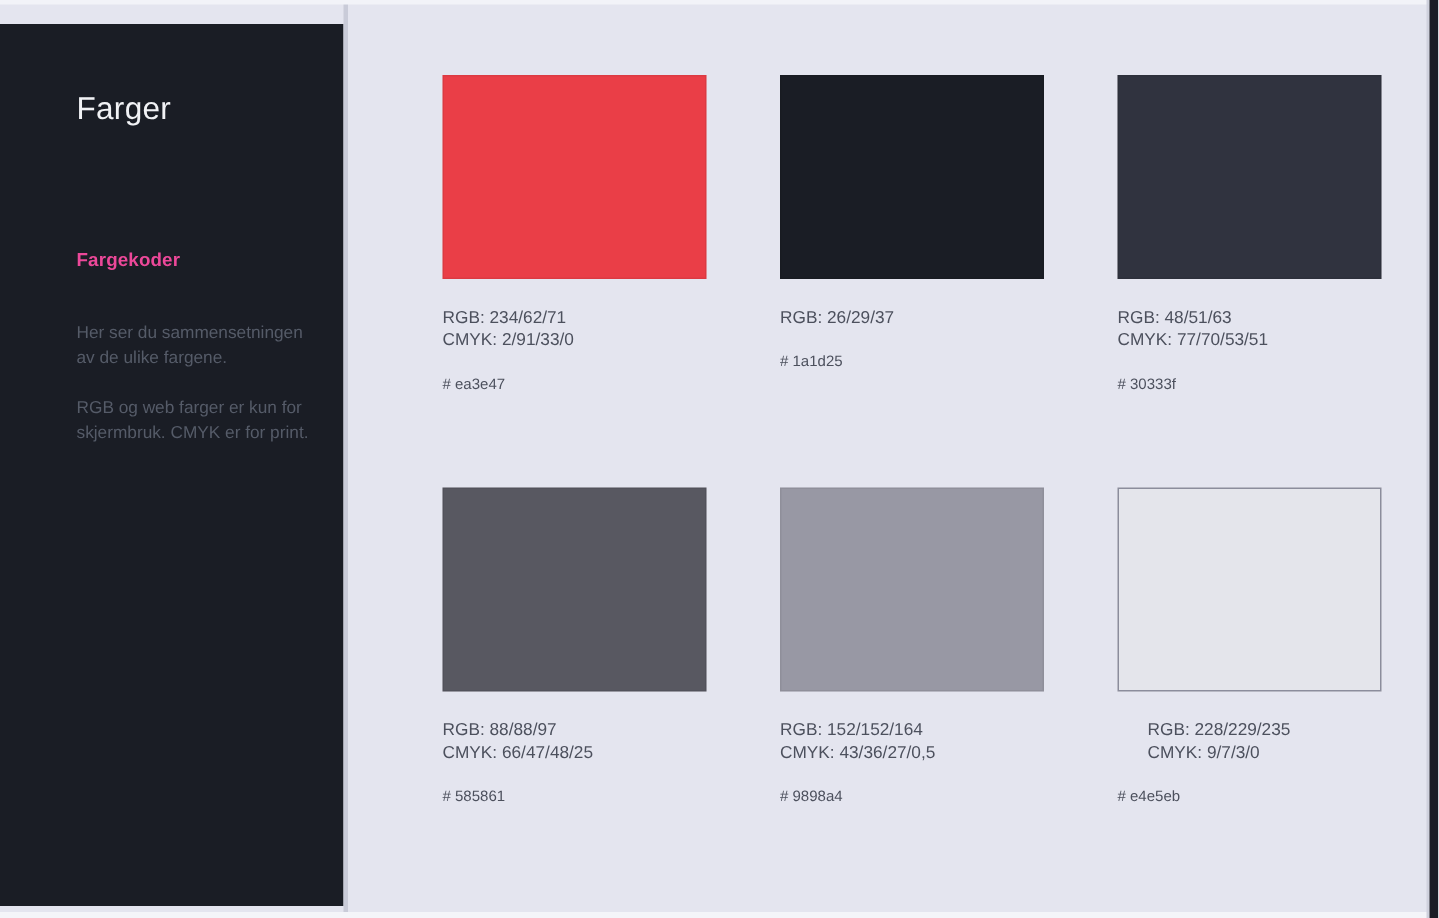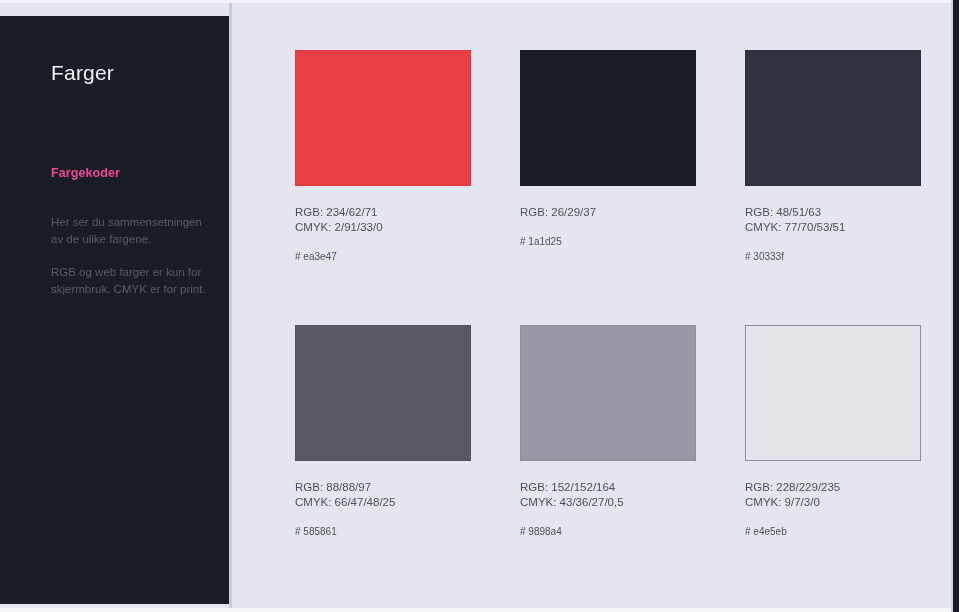--- a/index.html
+++ b/index.html
@@ -219,21 +219,21 @@
           <div class="swatch-chip" style="background-color: rgb(152, 152, 164);"></div>
           <div class="swatch-meta" style="color: rgb(76, 80, 93);">
             <div>RGB: 152/152/164</div>
             <div>CMYK: 43/36/27/0,5</div>
           </div>
           <div class="swatch-hex" style="color: rgb(76, 80, 93);"># 9898a4</div>
         </div>
 
         <div class="swatch-cell">
           <div class="swatch-chip outlined" style="background-color: rgb(228, 229, 235);"></div>
-          <div class="swatch-meta" style="color: rgb(76, 80, 93);">
+          <div class="swatch-meta" style="color: rgb(76, 80, 93); margin-left: 20px;">
             <div>RGB: 228/229/235</div>
             <div>CMYK: 9/7/3/0</div>
           </div>
           <div class="swatch-hex" style="color: rgb(76, 80, 93);"># e4e5eb</div>
         </div>
 
       </div>
 
     </div>
   </main>

